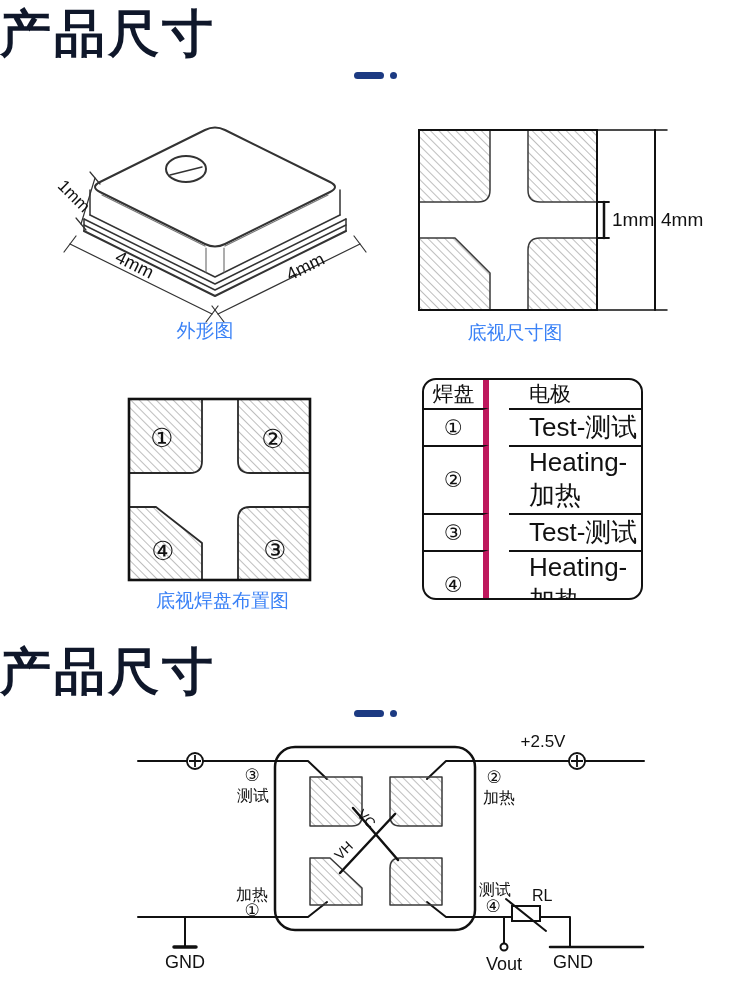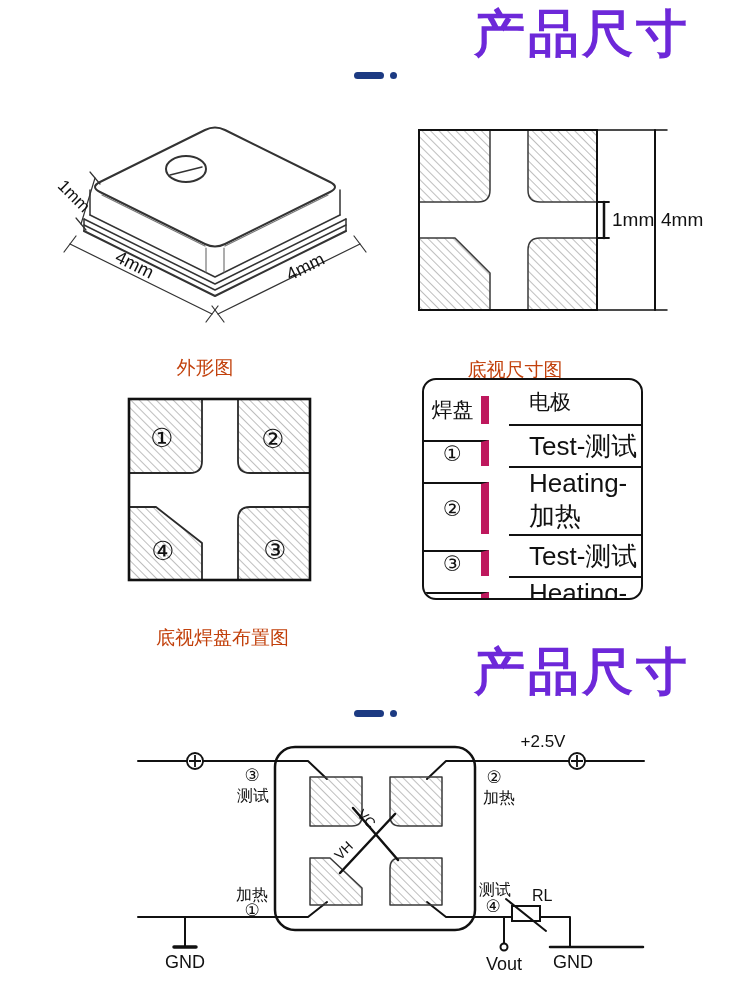--- a/index.html
+++ b/index.html
@@ -1,34 +1,34 @@
 <!DOCTYPE html>
 <html><head>
 <meta charset="utf-8">
 <style>
   html,body{margin:0;padding:0;background:#fff;}
   #page{position:relative;width:750px;height:985px;background:#fff;overflow:hidden;
         font-family:"Liberation Sans","DejaVu Sans",sans-serif;color:#111;}
-  .sec-title{position:absolute;left:0;width:690px;text-align:right;
-             font-size:51px;font-weight:900;letter-spacing:3px;color:#6d28d9;line-height:1.0;}
+  .sec-title{position:absolute;left:0;width:690px;text-align:left;
+             font-size:51px;font-weight:900;letter-spacing:3px;color:#0f172a;line-height:1.0;}
   .t-underline{position:absolute;left:0;width:750px;display:flex;justify-content:center;
                align-items:center;gap:6px;}
   .t-underline .dash{width:30px;height:7px;border-radius:4px;background:#1c3a82;}
   .t-underline .dot{width:7px;height:7px;border-radius:50%;background:#1c3a82;}
-  .caption{position:absolute;text-align:center;font-size:19px;color:#c2410c;margin-top:37px;}
+  .caption{position:absolute;text-align:center;font-size:19px;color:#3b82f6;}
   svg{position:absolute;overflow:visible;}
   svg text{font-family:"Liberation Sans","DejaVu Sans",sans-serif;fill:#111;}
   
   #pad-table{position:absolute;left:422px;top:378px;width:221px;height:222px;
              border:2px solid #111;border-radius:14px;background:#fff;
              display:grid;grid-template-columns:65px 1fr;grid-template-rows:repeat(5,1fr);
              overflow:hidden;box-sizing:border-box;}
   #pad-table .cell{display:flex;align-items:center;font-size:26px;color:#111;
                    border-top:2px solid #111;box-sizing:border-box;}
-  #pad-table .cell.c0{justify-content:center;border-right:8px solid #be185d;margin-top:16px;}
+  #pad-table .cell.c0{justify-content:center;border-right:6px solid #be185d;}
   #pad-table .cell.c1{padding-left:20px;margin-left:20px;}
   #pad-table .cell.hdr{border-top:none;font-size:21px;}
   #pad-table .cell.num{font-size:21px;}
 </style>
 </head>
 <body>
 
 <div id="page">
 
   <div class="sec-title" style="top:8px">产品尺寸</div>

